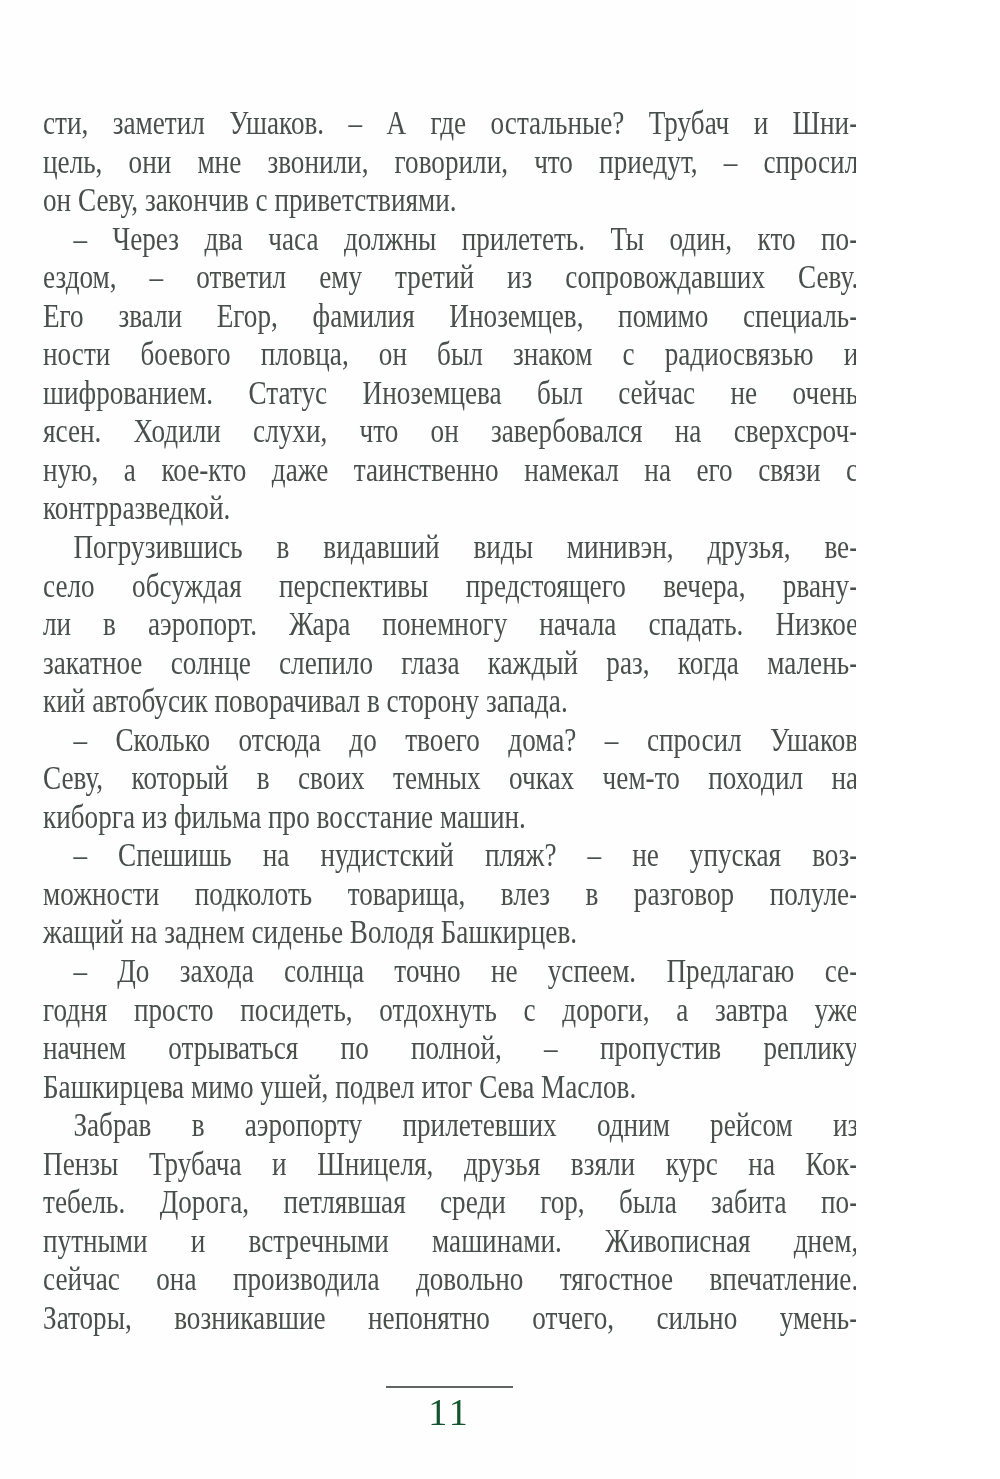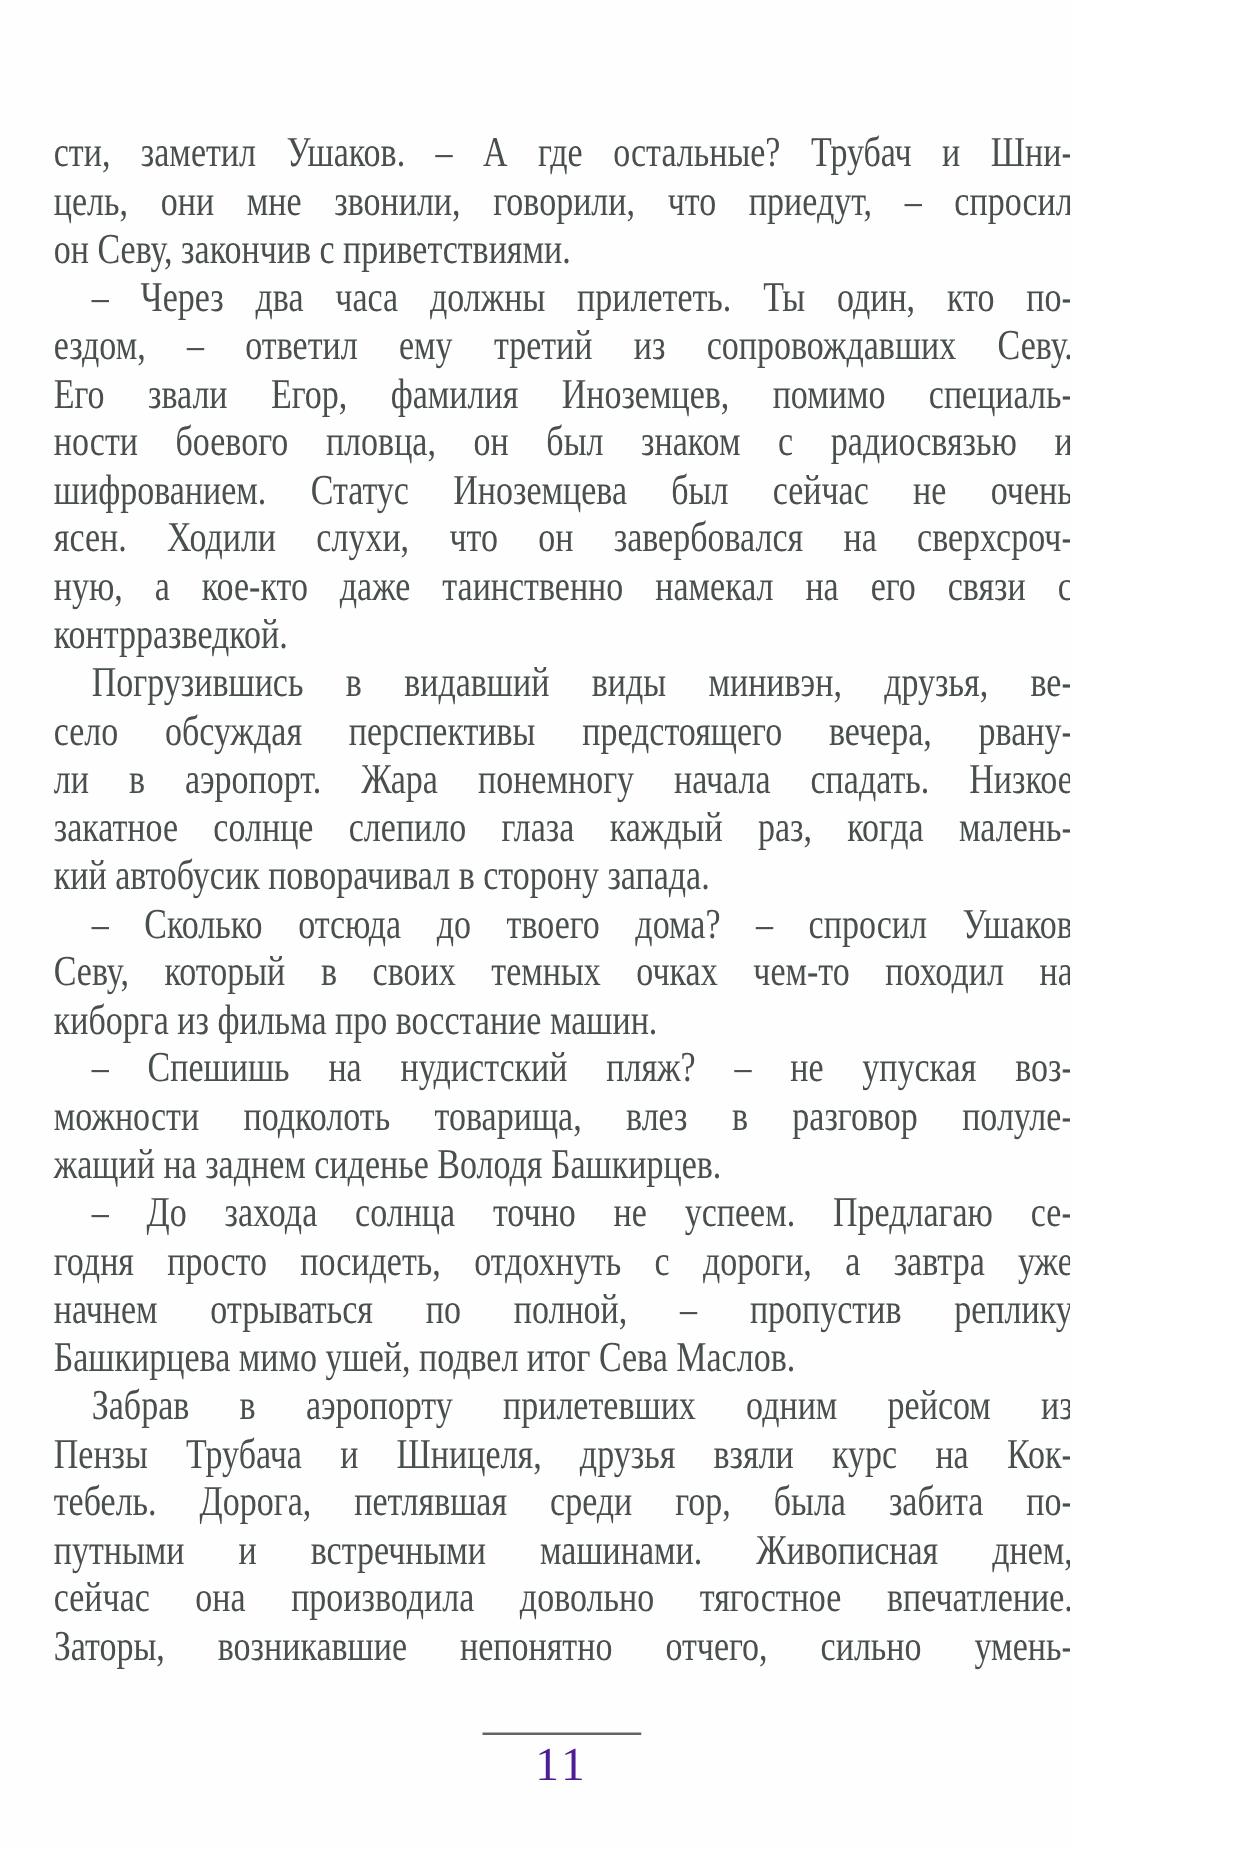--- a/index.html
+++ b/index.html
@@ -91,14 +91,14 @@
       <div class="line">начнем отрываться по полной, – пропустив реплику</div>
       <div class="line end">Башкирцева мимо ушей, подвел итог Сева Маслов.</div>
       <div class="line indent">Забрав в аэропорту прилетевших одним рейсом из</div>
       <div class="line">Пензы Трубача и Шницеля, друзья взяли курс на Кок-</div>
       <div class="line">тебель. Дорога, петлявшая среди гор, была забита по-</div>
       <div class="line">путными и встречными машинами. Живописная днем,</div>
       <div class="line">сейчас она производила довольно тягостное впечатление.</div>
       <div class="line">Заторы, возникавшие непонятно отчего, сильно умень-</div>
     </div>
   <div class="folio-rule" style="background: rgb(96, 100, 98);"></div>
-  <div class="folio-num" style="color: #4c1d95; font-family: Liberation Serif, serif;">11</div>
+  <div class="folio-num" style="color: #14532d; font-family: Liberation Serif, serif;">11</div>
 </div>
 
 </body></html>

